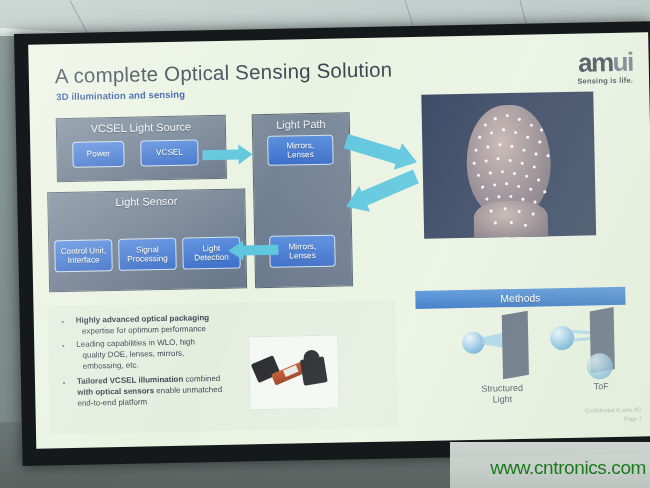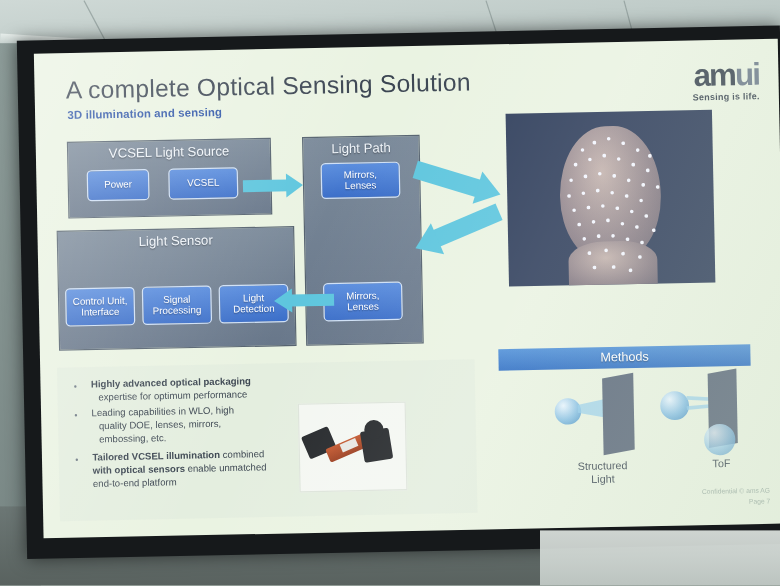--- a/index.html
+++ b/index.html
@@ -273,13 +273,14 @@
       <div class="footer">
         <div>Confidential © ams AG</div>
         <div>Page 7</div>
       </div>
 
       <div class="slide-sheen"></div>
     </div>
   </div>
 
   <div class="watermark-strip"></div>
+  <div class="watermark">www.cntronics.com</div>
 </div>
 
 </body></html>

